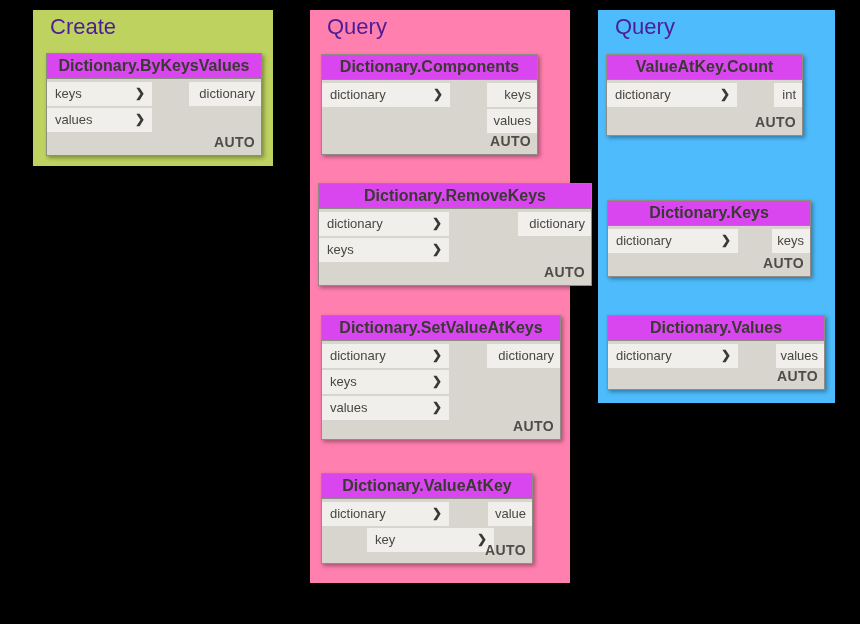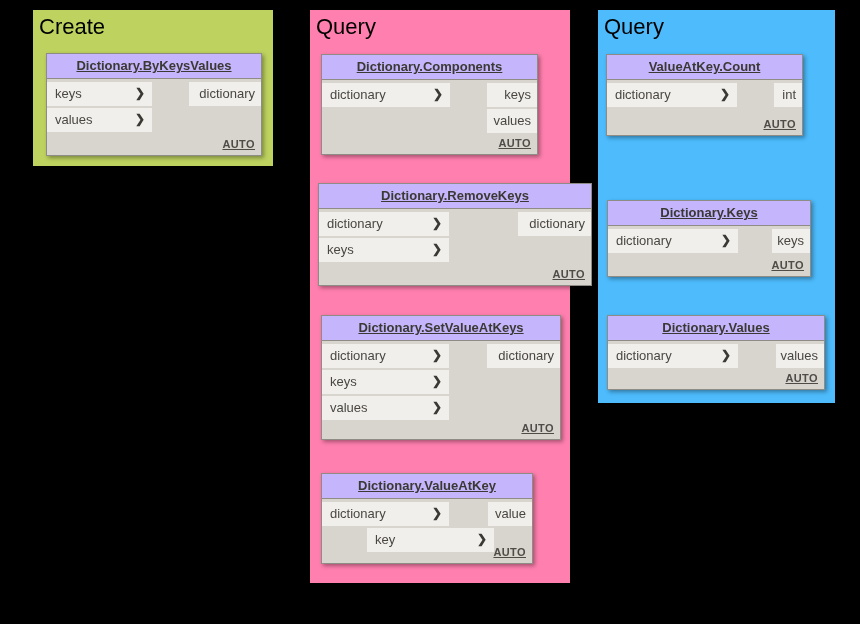--- a/index.html
+++ b/index.html
@@ -12,43 +12,42 @@
     font-family: "Liberation Sans", sans-serif;
     -webkit-font-smoothing: antialiased;
   }
   .group {
     position: absolute;
     box-sizing: border-box;
   }
   .group-title {
     font-size: 22px;
     line-height: 26px;
-    color: #000000;
-    padding: 4px 0 0 6px;
+    color: #4c1d95;
+    padding: 4px 0 0 17px;
     white-space: nowrap;
   }
   .node {
     position: absolute;
     box-sizing: border-box;
     background: #d8d4ce;
     border: 1px solid #8f8c86;
     box-shadow: 2px 2px 4px rgba(0,0,0,0.35);
   }
   .node-header {
     height: 24px;
     line-height: 24px;
-    background: #c4b5fd;
+    background: #d946ef;
     border-bottom: 1px solid #8f8c86;
     text-align: center;
     font-weight: bold;
-    font-size: 13px;
+    font-size: 16px;
     color: #3b3933;
     white-space: nowrap;
     overflow: hidden;
-    text-decoration: underline;
   }
   .ports {
     position: relative;
     margin-top: 3px;
   }
   .input-col { position: absolute; left: 0; top: 0; }
   .output-col { position: absolute; right: 0; top: 0; }
   .port-row {
     position: relative;
     height: 24px;
@@ -69,25 +68,24 @@
     height: 24px;
     line-height: 23px;
     font-size: 12px;
     font-weight: bold;
     color: #3b3933;
   }
   .lacing {
     position: absolute;
     right: 6px;
     bottom: 5px;
-    font-size: 11px;
+    font-size: 14px;
     font-weight: bold;
     letter-spacing: 0.4px;
     color: #4f4c47;
-    text-decoration: underline;
   }
 </style>
 </head>
 <body>
 
 <div class="canvas">
     <div class="group" style="left: 33px; top: 10px; width: 240px; height: 156px; background: rgb(189, 210, 95);">
       <div class="group-title">Create</div>
     </div>
     <div class="group" style="left: 310px; top: 10px; width: 260px; height: 573px; background: rgb(255, 127, 174);">

